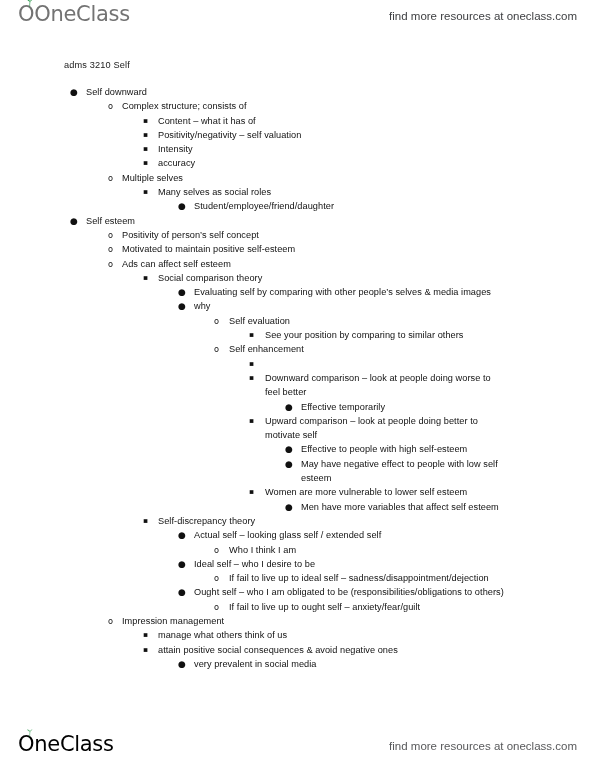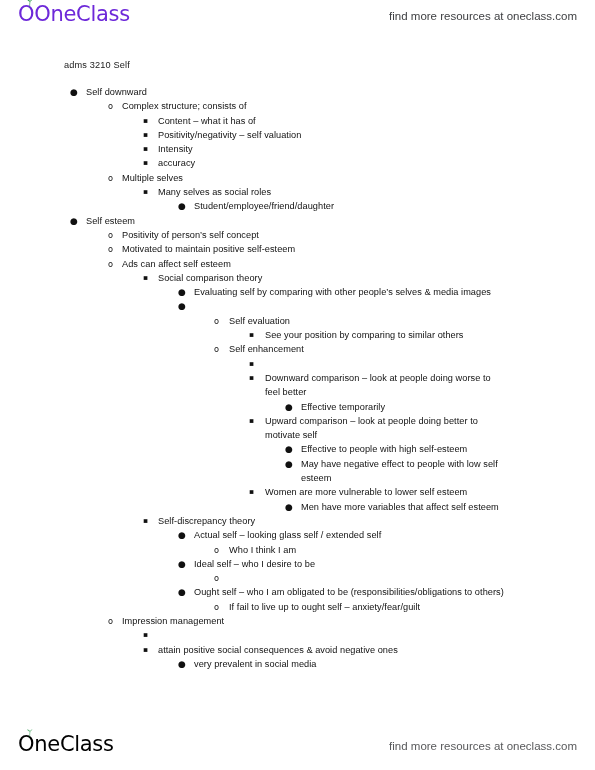--- a/index.html
+++ b/index.html
@@ -30,21 +30,21 @@
   .band-bottom { top: 730px; }
 
   .logo {
     position: absolute;
     left: 18px;
     top: 4px;
     display: inline-block;
     font-family: "DejaVu Sans", sans-serif;
     font-size: 21px;
     letter-spacing: -0.3px;
-    color: #6d28d9;
+    color: #737373;
     font-weight: 400;
     line-height: 1;
     white-space: nowrap;
   }
   .band-bottom .logo { color: #000000; }
   .logo .logo-o {
     position: relative;
     display: inline-block;
   }
   .logo .sprout {
@@ -198,20 +198,21 @@
       <div class="item lv3">
         <span class="bullet bul-square">▪</span>
         <span class="txt">Social comparison theory</span>
       </div>
       <div class="item lv4">
         <span class="bullet bul-disc">●</span>
         <span class="txt">Evaluating self by comparing with other people’s selves &amp; media images</span>
       </div>
       <div class="item lv4">
         <span class="bullet bul-disc">●</span>
+        <span class="txt">why</span>
       </div>
       <div class="item lv5">
         <span class="bullet bul-circle">o</span>
         <span class="txt">Self evaluation</span>
       </div>
       <div class="item lv6">
         <span class="bullet bul-square">▪</span>
         <span class="txt">See your position by comparing to similar others</span>
       </div>
       <div class="item lv5">
@@ -260,35 +261,37 @@
       <div class="item lv5">
         <span class="bullet bul-circle">o</span>
         <span class="txt">Who I think I am</span>
       </div>
       <div class="item lv4">
         <span class="bullet bul-disc">●</span>
         <span class="txt">Ideal self – who I desire to be</span>
       </div>
       <div class="item lv5">
         <span class="bullet bul-circle">o</span>
+        <span class="txt">If fail to live up to ideal self – sadness/disappointment/dejection</span>
       </div>
       <div class="item lv4 w-narrow">
         <span class="bullet bul-disc">●</span>
         <span class="txt">Ought self – who I am obligated to be (responsibilities/obligations to others)</span>
       </div>
       <div class="item lv5">
         <span class="bullet bul-circle">o</span>
         <span class="txt">If fail to live up to ought self – anxiety/fear/guilt</span>
       </div>
       <div class="item lv2">
         <span class="bullet bul-circle">o</span>
         <span class="txt">Impression management</span>
       </div>
       <div class="item lv3">
         <span class="bullet bul-square">▪</span>
+        <span class="txt">manage what others think of us</span>
       </div>
       <div class="item lv3">
         <span class="bullet bul-square">▪</span>
         <span class="txt">attain positive social consequences &amp; avoid negative ones</span>
       </div>
       <div class="item lv4">
         <span class="bullet bul-disc">●</span>
         <span class="txt">very prevalent in social media</span>
       </div>
     </div>

